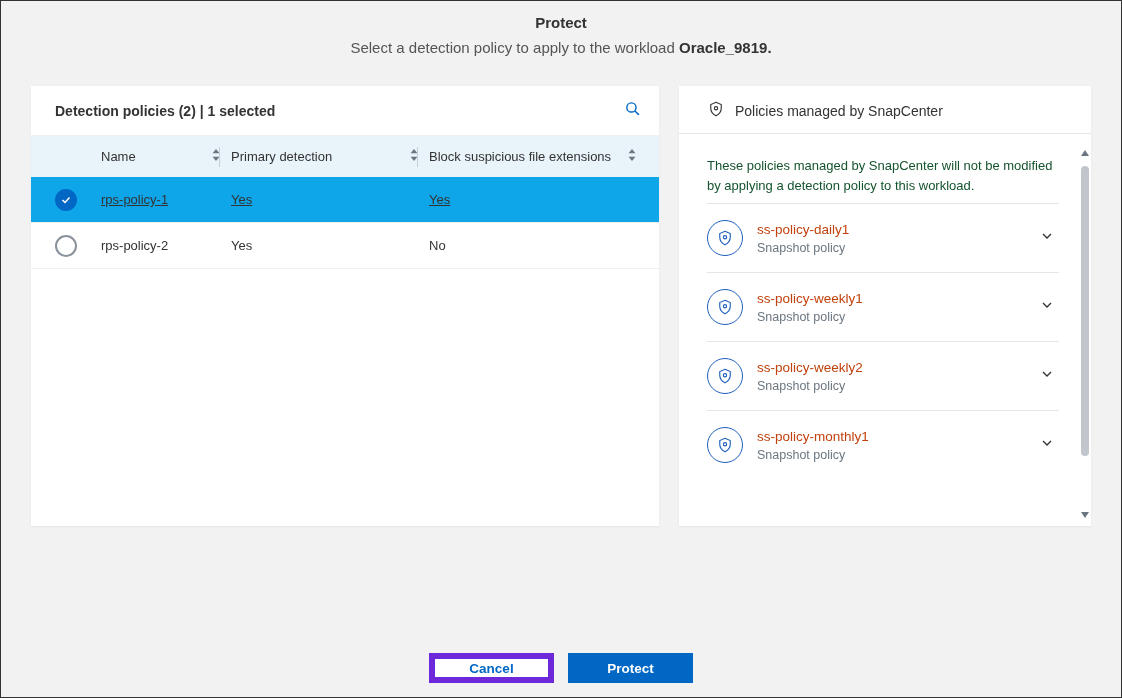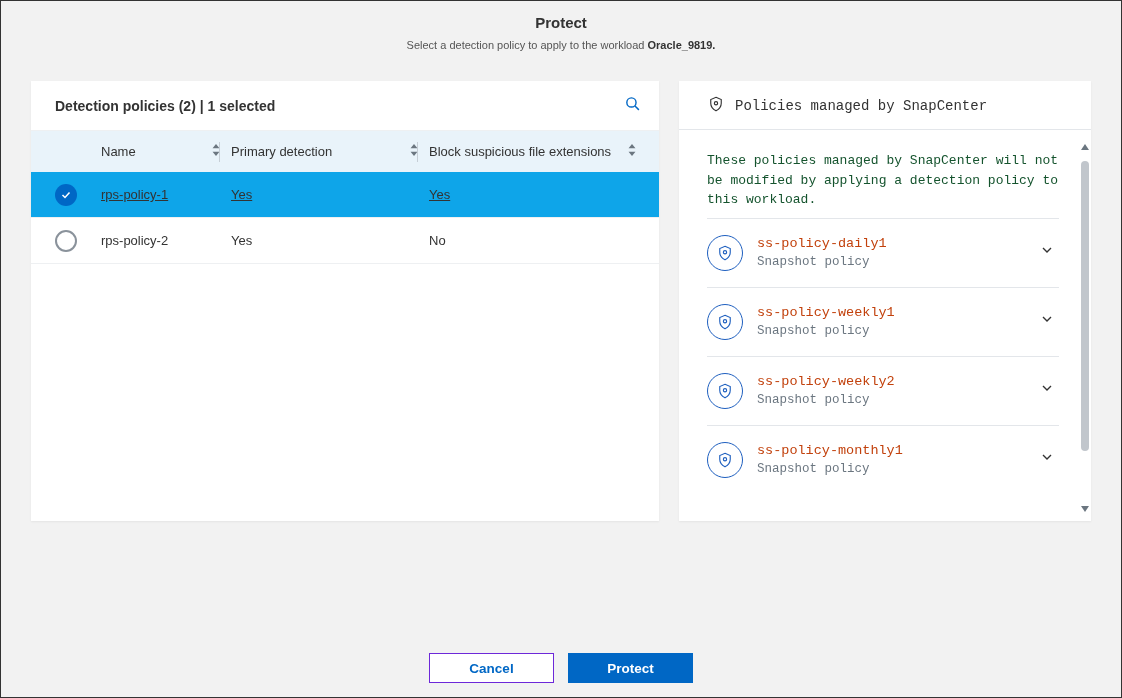--- a/index.html
+++ b/index.html
@@ -16,21 +16,21 @@
   .header {
     text-align: center;
     padding: 13px 0 0 0;
   }
   .page-title {
     font-size: 15px;
     font-weight: 600;
     color: #333;
   }
   .subtitle {
-    font-size: 11px;
+    font-size: 15px;
     color: #555;
     margin-top: 8px;
   }
   .subtitle .wl { font-weight: 700; color:#333; }
   .content {
     display: flex;
     gap: 20px;
     padding: 30px 30px 0 30px;
   }
   .left-panel {
@@ -75,21 +75,20 @@
   .radio {
     width:22px; height:22px; border-radius:50%; display:inline-flex;
     align-items:center; justify-content:center;
   }
   .radio.checked { background:#0067c5; }
   .radio.checked svg { width:12px; height:12px; stroke:#fff; fill:none; stroke-width:3; }
   .radio.unchecked { border:2px solid #8a929b; background:#fff; }
   .right-panel {
     background:#fff; width:412px; height:440px; position:relative;
     box-shadow:0 1px 2px rgba(0,0,0,0.06);
-    font-family:Liberation Mono, monospace;
   }
   .right-title {
     display:flex; align-items:center; gap:10px; padding:14px 28px 12px 28px;
     font-size:14px; color:#333;
   }
   .shield-sm svg { width:18px; height:18px; fill:none; stroke:#333; stroke-width:1.5;}
   .right-divider { height:1px; background:#e3e6ea; margin:0 0 0 0;}
   .right-scroll {
     position:absolute; top:58px; bottom:0; left:0; right:10px;
     overflow:hidden; padding: 12px 22px 0 28px;
@@ -118,21 +117,21 @@
   }
   .scroll-arrow svg{ width:10px; height:10px; fill:#6b7680;}
   .footer {
     position:absolute; left:0; right:0; bottom:14px;
     display:flex; justify-content:center; gap:14px;
   }
   .btn {
     width:125px; height:30px; font-size:13.5px; font-weight:600;
     display:flex; align-items:center; justify-content:center; cursor:pointer;
   }
-  .btn-secondary { background:#fff; border:1px solid #6d28d9; color:#0067c5; }
+  .btn-secondary { background:#fff; border:6px solid #6d28d9; color:#0067c5; }
   .btn-primary   { background:#0067c5; border:1px solid #0067c5; color:#fff; }
 </style>
 </head>
 <body>
 
 <div class="header">
   <div class="page-title">Protect</div>
   <div class="subtitle">
     <span>Select a detection policy to apply to the workload </span>
     <span class="wl">Oracle_9819.</span>

